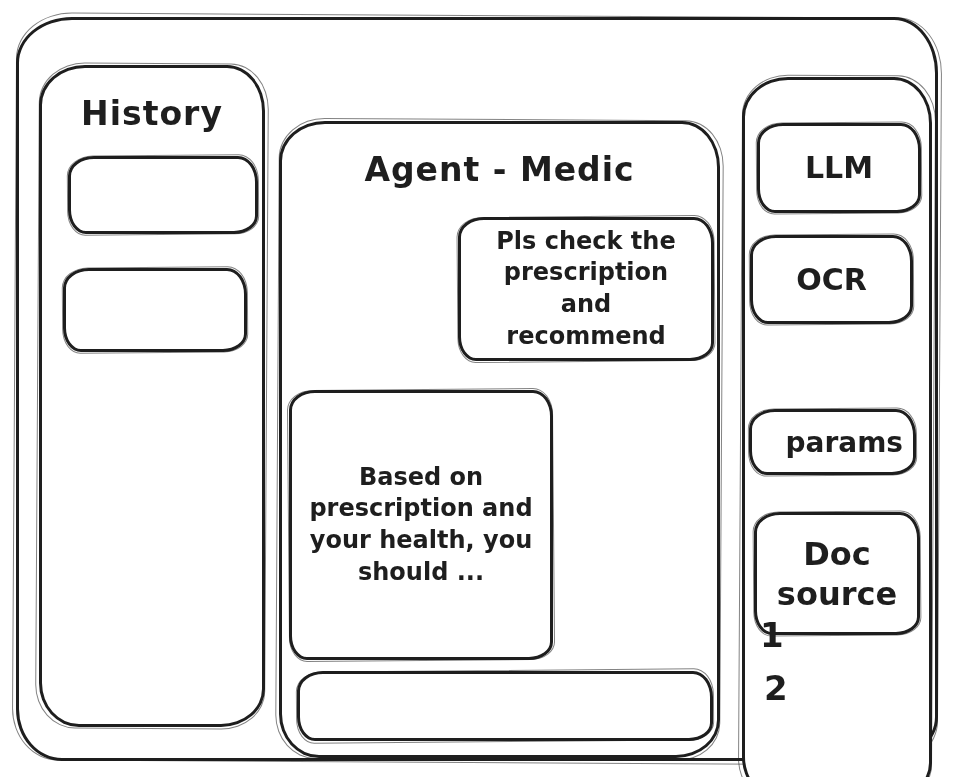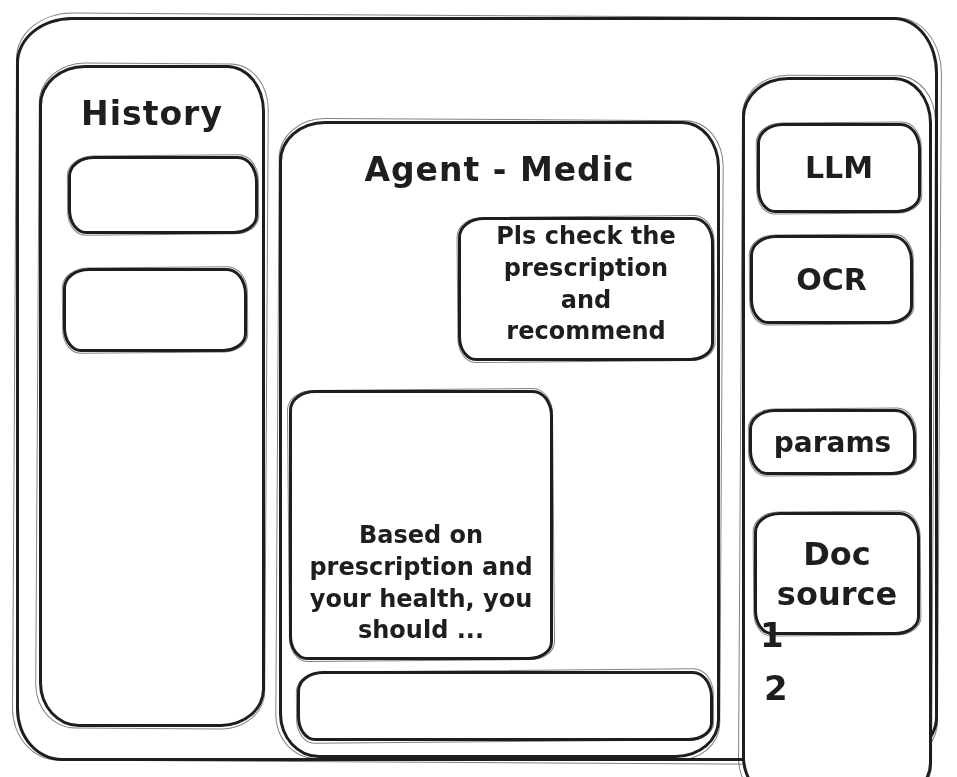--- a/index.html
+++ b/index.html
@@ -56,21 +56,21 @@
     text-align:center;
     font-size:33px;font-weight:bold;
     letter-spacing:1px;
   }
   .hist-item-1{ left:26px;top:88px;width:190px;height:78px; }
   .hist-item-2{ left:21px;top:200px;width:184px;height:84px; }
 
   
   .chat-panel{ left:260px;top:53px;width:441px;height:637px;margin-top:48px; }
   .bubble{
-    display:flex;align-items:flex-end;justify-content:center;
+    display:flex;align-items:center;justify-content:center;
     text-align:center;
     font-size:24px;font-weight:bold;
     line-height:1.32;
     padding:10px 16px;
   }
   .bubble-user{ left:176px;top:93px;width:256px;height:144px; }
   .bubble-agent{ left:7px;top:266px;width:264px;height:270px; }
   .chat-input-wrap{
     left:15px;top:547px;width:416px;height:70px;
     border-radius:22px 18px 24px 16px / 18px 24px 16px 22px;
@@ -87,21 +87,21 @@
   .tools-panel{ left:723px;top:57px;width:190px;height:724px; }
   .tool-box{
     display:flex;align-items:center;justify-content:center;
     text-align:center;
     font-size:30px;font-weight:bold;
     padding:4px 10px;
     line-height:1.25;
   }
   .tool-llm{ left:12px;top:43px;width:164px;height:90px; }
   .tool-ocr{ left:5px;top:155px;width:163px;height:89px;text-align:center; }
-  .tool-params{ left:4px;top:329px;width:167px;height:66px; font-size:28px; }
+  .tool-params{ left:4px;top:329px;width:167px;height:66px; font-size:28px;justify-content:flex-end; }
   .tool-doc{ left:9px;top:432px;width:166px;height:123px; font-size:32px; }
   .doc-num{
     position:absolute;
     font-size:34px;font-weight:bold;
     cursor:pointer;
   }
   .doc-num-1{ left:15px;top:535px; }
   .doc-num-2{ left:19px;top:588px; }
 </style>
 </head>

